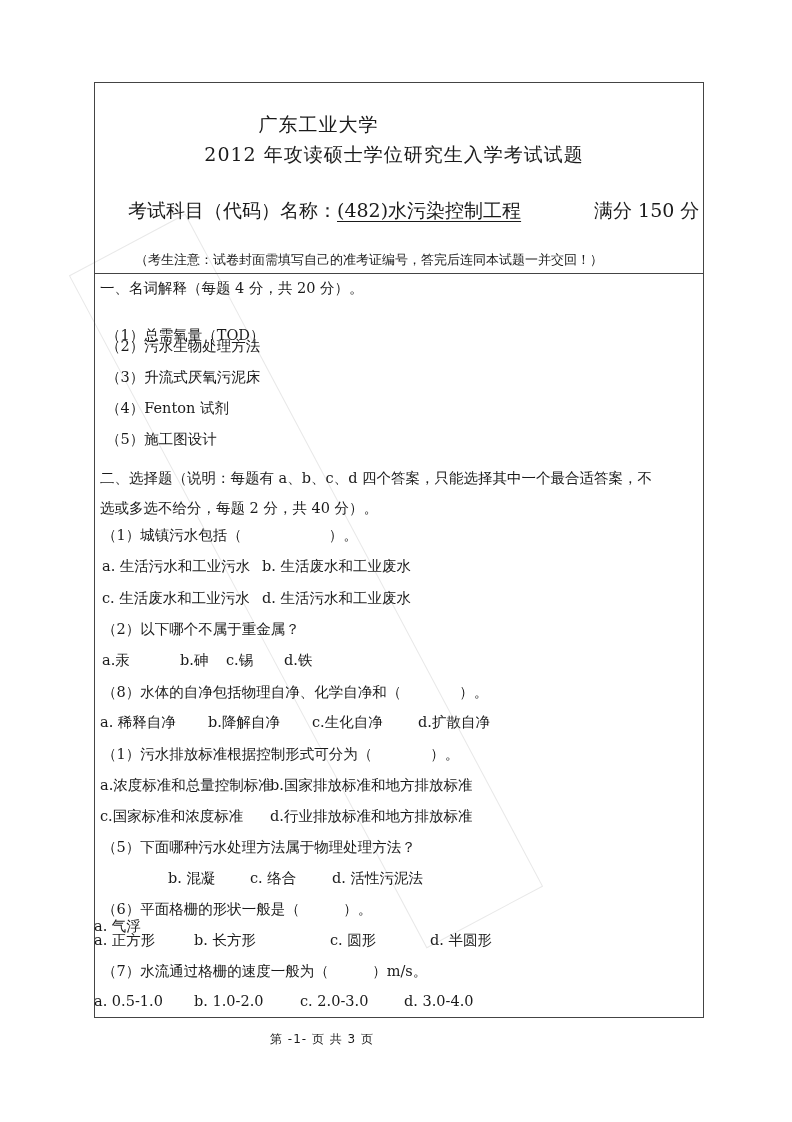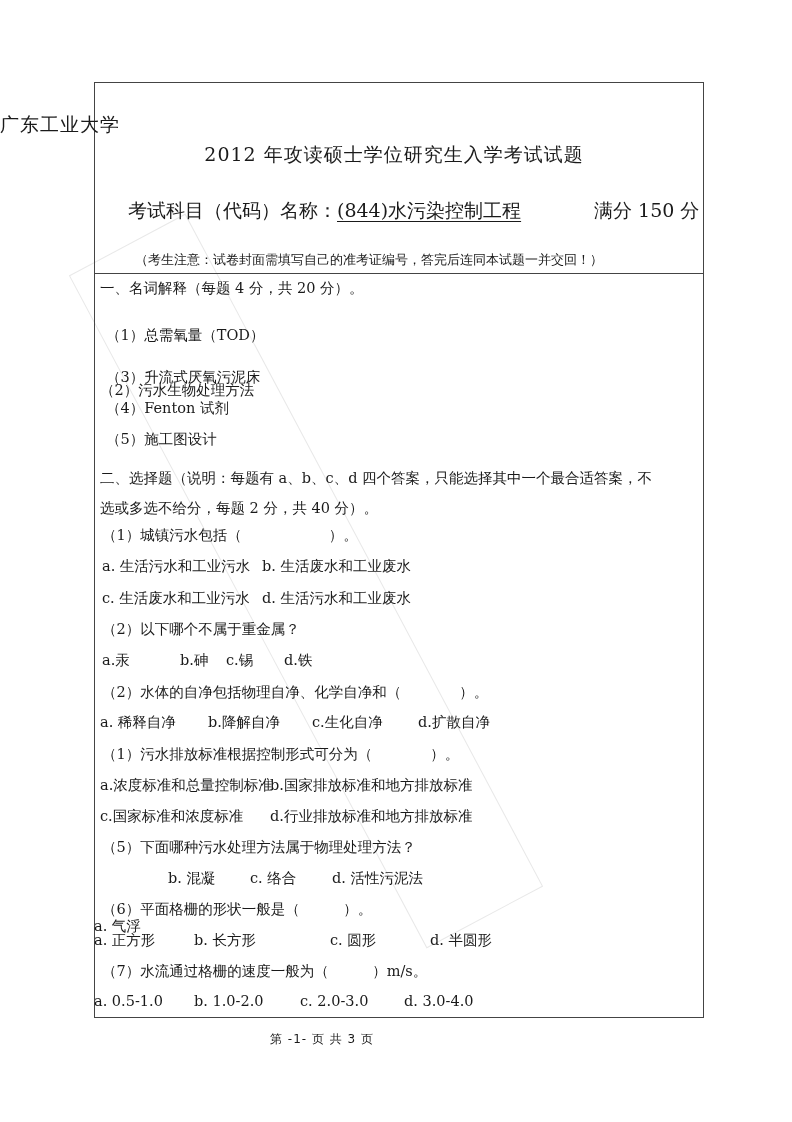--- a/index.html
+++ b/index.html
@@ -2,21 +2,21 @@
 <html><head>
 <meta charset="utf-8">
 <style>
   html, body { margin: 0; padding: 0; background: #ffffff; }
   body { width: 792px; height: 1122px; position: relative; overflow: hidden;
          font-family: "DejaVu Serif", "Liberation Serif", serif; color: #1a1a1a; }
   .frame { position: absolute; left: 94px; top: 82px; width: 610px; height: 936px;
            border: 1.5px solid #444; box-sizing: border-box; }
   .header-sep { position: absolute; left: 94px; top: 273px; width: 610px; border-top: 1.5px solid #444; }
   .abs { position: absolute; white-space: nowrap; }
-  .univ { left: 0; width: 637px; top: 112px; font-size: 19px; letter-spacing: 1px; }
+  .univ { left: 0; width: 637px; text-align: center; top: 112px; font-size: 19px; letter-spacing: 1px; }
   .exam-title { left: 0; width: 788px; text-align: center; top: 142px; font-size: 19px; letter-spacing: 1px; }
   .subject { left: 128px; top: 198px; font-size: 19px; }
   .subject .code { text-decoration: underline; text-underline-offset: 4px; }
   .score { left: 594px; top: 198px; font-size: 19px; }
   .notice { left: 135px; top: 251px; font-size: 13px; font-family: "DejaVu Sans", sans-serif; }
   .line { font-size: 14.5px; }
   .footer { left: 0; width: 644px; text-align: center; top: 1031px; font-size: 12px;
             font-family: "DejaVu Sans", sans-serif; letter-spacing: 1px; }
   .stamp { position: absolute; left: 240px; top: 200px; width: 130px; height: 760px;
            border: 1px solid #d8d8d8; transform: rotate(-28deg); transform-origin: center; opacity: 0.6; }
@@ -24,48 +24,48 @@
 </head>
 <body>
 
 <div class="stamp"></div>
 <div class="frame"></div>
 <div class="header-sep"></div>
 
 <div class="abs univ">广东工业大学</div>
 <div class="abs exam-title">2012 年攻读硕士学位研究生入学考试试题</div>
 <div class="abs subject">
-  <span>考试科目（代码）名称：</span><span class="code">(844)水污染控制工程</span>
+  <span>考试科目（代码）名称：</span><span class="code">(482)水污染控制工程</span>
 </div>
 <div class="abs score">满分 150 分</div>
 <div class="abs notice">（考生注意：试卷封面需填写自己的准考证编号，答完后连同本试题一并交回！）</div>
 
 <div class="abs line" style="left:100px;top:279px;">一、名词解释（每题 4 分，共 20 分）。</div>
 <div class="abs line" style="left:106px;top:306px;margin-top:20px;">（1）总需氧量（TOD）</div>
-<div class="abs line" style="left:100px;top:337px;margin-top:44px;">（2）污水生物处理方法</div>
+<div class="abs line" style="left:106px;top:337px;">（2）污水生物处理方法</div>
 <div class="abs line" style="left:106px;top:368px;">（3）升流式厌氧污泥床</div>
 <div class="abs line" style="left:106px;top:399px;">（4）Fenton 试剂</div>
 <div class="abs line" style="left:106px;top:430px;">（5）施工图设计</div>
 
 <div class="abs line" style="left:100px;top:469px;">二、选择题（说明：每题有 a、b、c、d 四个答案，只能选择其中一个最合适答案，不</div>
 <div class="abs line" style="left:100px;top:499px;">选或多选不给分，每题 2 分，共 40 分）。</div>
 
 <div class="abs line" style="left:102px;top:526px;">（1）城镇污水包括（　　　　　　）。</div>
 <div class="abs line" style="left:102px;top:557px;">a. 生活污水和工业污水</div>
 <div class="abs line" style="left:262px;top:557px;">b. 生活废水和工业废水</div>
 <div class="abs line" style="left:102px;top:589px;">c. 生活废水和工业污水</div>
 <div class="abs line" style="left:262px;top:589px;">d. 生活污水和工业废水</div>
 
 <div class="abs line" style="left:102px;top:620px;text-align:center;">（2）以下哪个不属于重金属？</div>
 <div class="abs line" style="left:102px;top:651px;">a.汞</div>
 <div class="abs line" style="left:180px;top:651px;">b.砷</div>
 <div class="abs line" style="left:226px;top:651px;">c.锡</div>
 <div class="abs line" style="left:284px;top:651px;">d.铁</div>
 
-<div class="abs line" style="left:102px;top:683px;">（2）水体的自净包括物理自净、化学自净和（　　　　）。</div>
+<div class="abs line" style="left:102px;top:683px;">（8）水体的自净包括物理自净、化学自净和（　　　　）。</div>
 <div class="abs line" style="left:100px;top:713px;">a. 稀释自净</div>
 <div class="abs line" style="left:208px;top:713px;">b.降解自净</div>
 <div class="abs line" style="left:312px;top:713px;">c.生化自净</div>
 <div class="abs line" style="left:418px;top:713px;">d.扩散自净</div>
 
 <div class="abs line" style="left:102px;top:745px;">（1）污水排放标准根据控制形式可分为（　　　　）。</div>
 <div class="abs line" style="left:100px;top:776px;">a.浓度标准和总量控制标准</div>
 <div class="abs line" style="left:270px;top:776px;">b.国家排放标准和地方排放标准</div>
 <div class="abs line" style="left:100px;top:807px;">c.国家标准和浓度标准</div>
 <div class="abs line" style="left:270px;top:807px;">d.行业排放标准和地方排放标准</div>

